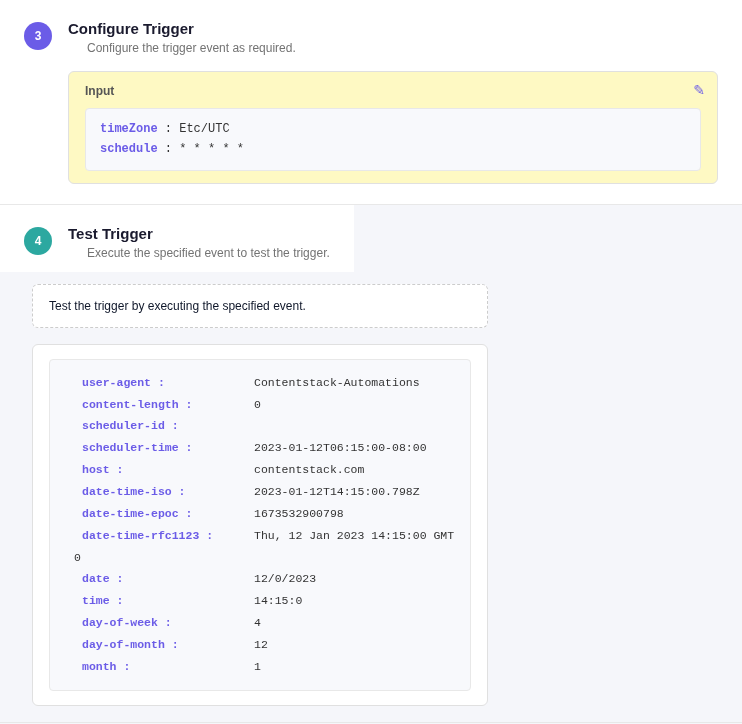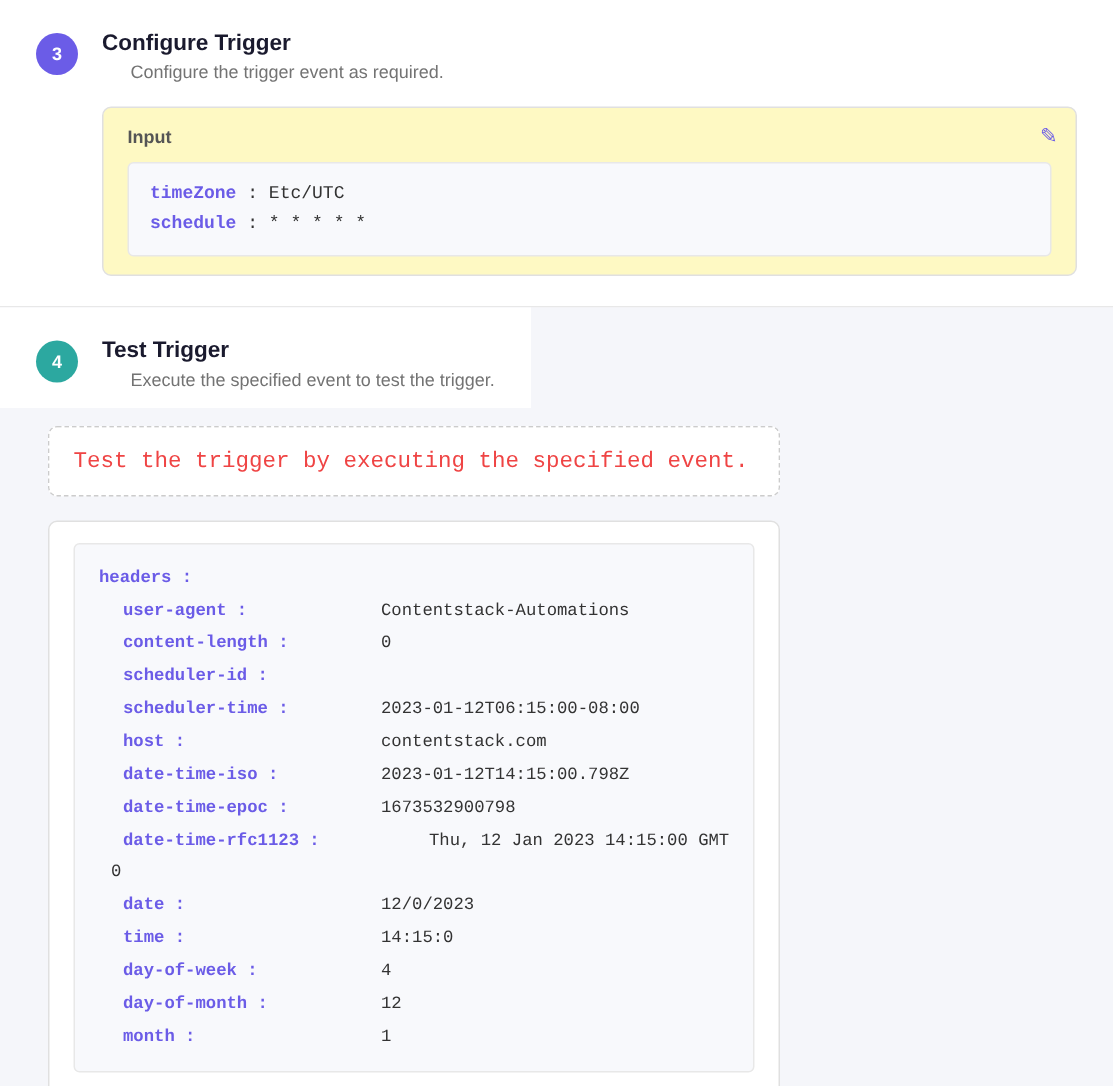--- a/index.html
+++ b/index.html
@@ -114,23 +114,22 @@
 
     .test-card {
       margin: 0 16px 16px 16px;
       background: #fff;
       border: 1px dashed #ccc;
       border-radius: 6px;
       padding: 14px 16px;
     }
 
     .test-card-text {
-      font-size: 15px;
-      color: #ef4444;
-      font-family: Liberation Mono, monospace;
+      font-size: 12px;
+      color: #0f172a;
     }
 
     
     .output-card {
       margin: 0 16px 16px 16px;
       background: #fff;
       border: 1px solid #e0e0e0;
       border-radius: 6px;
       padding: 14px 16px;
     }
@@ -238,23 +237,20 @@
 
     <div style="padding: 12px 16px 0 16px; background:#f5f6fa;">
 
       <div class="test-card">
         <div class="test-card-text">Test the trigger by executing the specified event.</div>
       </div>
 
       <div class="output-card">
         <div class="data-block">
 
-          <div class="data-row">
-            <span class="section-key">headers :</span>
-          </div>
 
           <div id="headers-container">
               <div class="data-row">
                 <span class="data-key" style="padding-left:16px;">user-agent :</span>
                 <span class="data-value" style="padding-left:8px;">Contentstack-Automations</span>
               </div>
               <div class="data-row">
                 <span class="data-key" style="padding-left:16px;">content-length :</span>
                 <span class="data-value" style="padding-left:8px;">0</span>
               </div>
@@ -272,21 +268,21 @@
               <div class="data-row">
                 <span class="data-key" style="padding-left:16px;">date-time-iso :</span>
                 <span class="data-value" style="padding-left:8px;">2023-01-12T14:15:00.798Z</span>
               </div>
               <div class="data-row">
                 <span class="data-key" style="padding-left:16px;">date-time-epoc :</span>
                 <span class="data-value" style="padding-left:8px;">1673532900798</span>
               </div>
               <div class="data-row">
                 <span class="data-key" style="padding-left:16px;">date-time-rfc1123 :</span>
-                <span class="data-value" style="padding-left:8px;margin-left:32px;">Thu, 12 Jan 2023 14:15:00 GMT</span>
+                <span class="data-value" style="padding-left:8px;">Thu, 12 Jan 2023 14:15:00 GMT</span>
               </div>
               <div class="data-row">
                 <span class="data-value" style="padding-left:8px;">0</span>
               </div>
               <div class="data-row">
                 <span class="data-key" style="padding-left:16px;">date :</span>
                 <span class="data-value" style="padding-left:8px;">12/0/2023</span>
               </div>
               <div class="data-row">
                 <span class="data-key" style="padding-left:16px;">time :</span>

